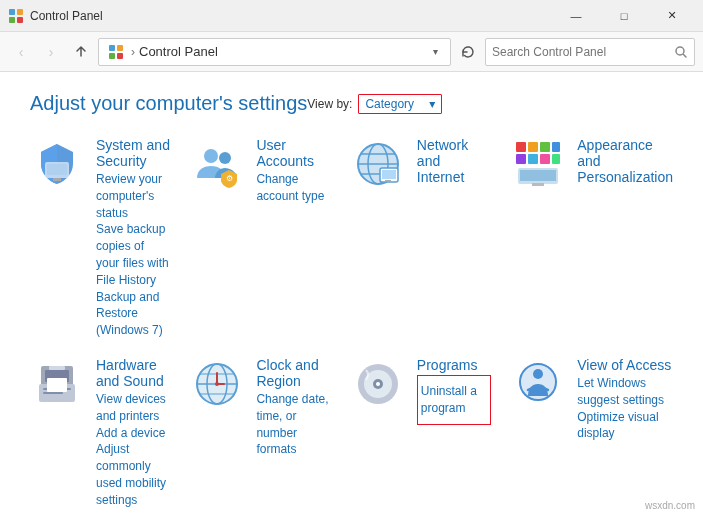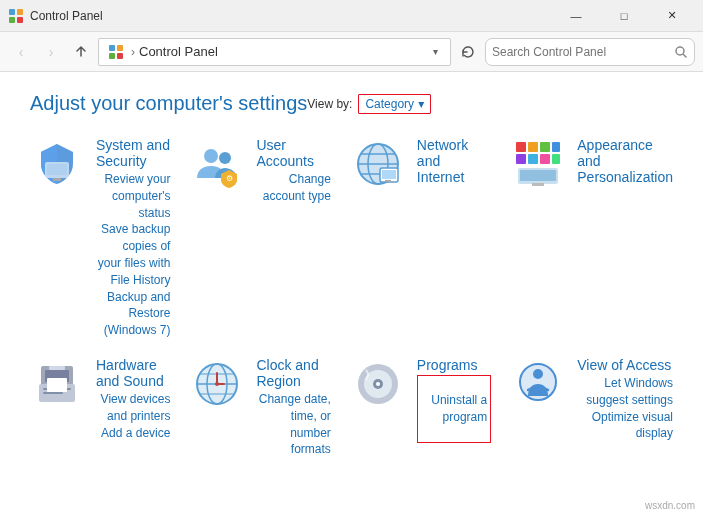--- a/index.html
+++ b/index.html
@@ -131,21 +131,21 @@
     }
 
     .search-box {
       height: 28px;
       width: 210px;
       border: 1px solid #ccc;
       background: #fff;
       display: flex;
       align-items: center;
       padding: 0 6px;
-      border-radius: 7px;
+      border-radius: 2px;
     }
     .search-input {
       flex: 1;
       border: none;
       outline: none;
       font-size: 12px;
       color: #999;
       background: transparent;
     }
     .search-icon-btn {
@@ -181,21 +181,21 @@
       color: #333;
     }
     .category-dropdown {
       display: flex;
       align-items: center;
       border: 1.5px solid #e81123;
       padding: 2px 6px;
       cursor: pointer;
       color: #1a6fb5;
       font-size: 12px;
-      gap: 4px;
+      gap: 15px;
       border-radius: 1px;
     }
 
     
     .categories-grid {
       display: grid;
       grid-template-columns: 1fr 1fr 1fr 1fr;
       gap: 0;
       column-gap: 20px;
     }
@@ -224,26 +224,25 @@
       display: block;
       margin-bottom: 2px;
     }
     .category-link {
       font-size: 12px;
       color: #1a6fb5;
       text-decoration: none;
       cursor: pointer;
       display: block;
       line-height: 1.4;
-      text-align: right;
     }
     .category-link.highlighted {
       border: 1.5px solid #e81123;
       display: inline-block;
-      padding: 16px 3px;
+      padding: 7px 3px;
     }
 
     
     .watermark {
       position: fixed;
       bottom: 10px;
       right: 8px;
       font-size: 10px;
       color: #aaa;
     }
@@ -417,20 +416,21 @@
           <rect x="10" y="32" width="20" height="2" rx="1" fill="#8090a8"></rect>
           <rect x="16" y="6" width="16" height="4" rx="1" fill="#d0d8e8"></rect>
 
           <rect x="14" y="18" width="20" height="14" rx="1" fill="white"></rect>
         </svg>
       </div>
       <div class="category-content">
         <a class="category-title">Hardware and Sound</a>
         <a class="category-link">View devices and printers</a>
         <a class="category-link">Add a device</a>
+        <a class="category-link">Adjust commonly used mobility settings</a>
       </div>
     </div>
 
     <div class="category-item">
       <div class="category-icon">
         <svg width="48" height="48" viewBox="0 0 48 48">
 
           <circle cx="24" cy="24" r="20" fill="#5a9fd4" opacity="0.2"></circle>
           <circle cx="24" cy="24" r="20" fill="none" stroke="#5a9fd4" stroke-width="2"></circle>
           <ellipse cx="24" cy="24" rx="10" ry="20" fill="none" stroke="#5a9fd4" stroke-width="1.5"></ellipse>

